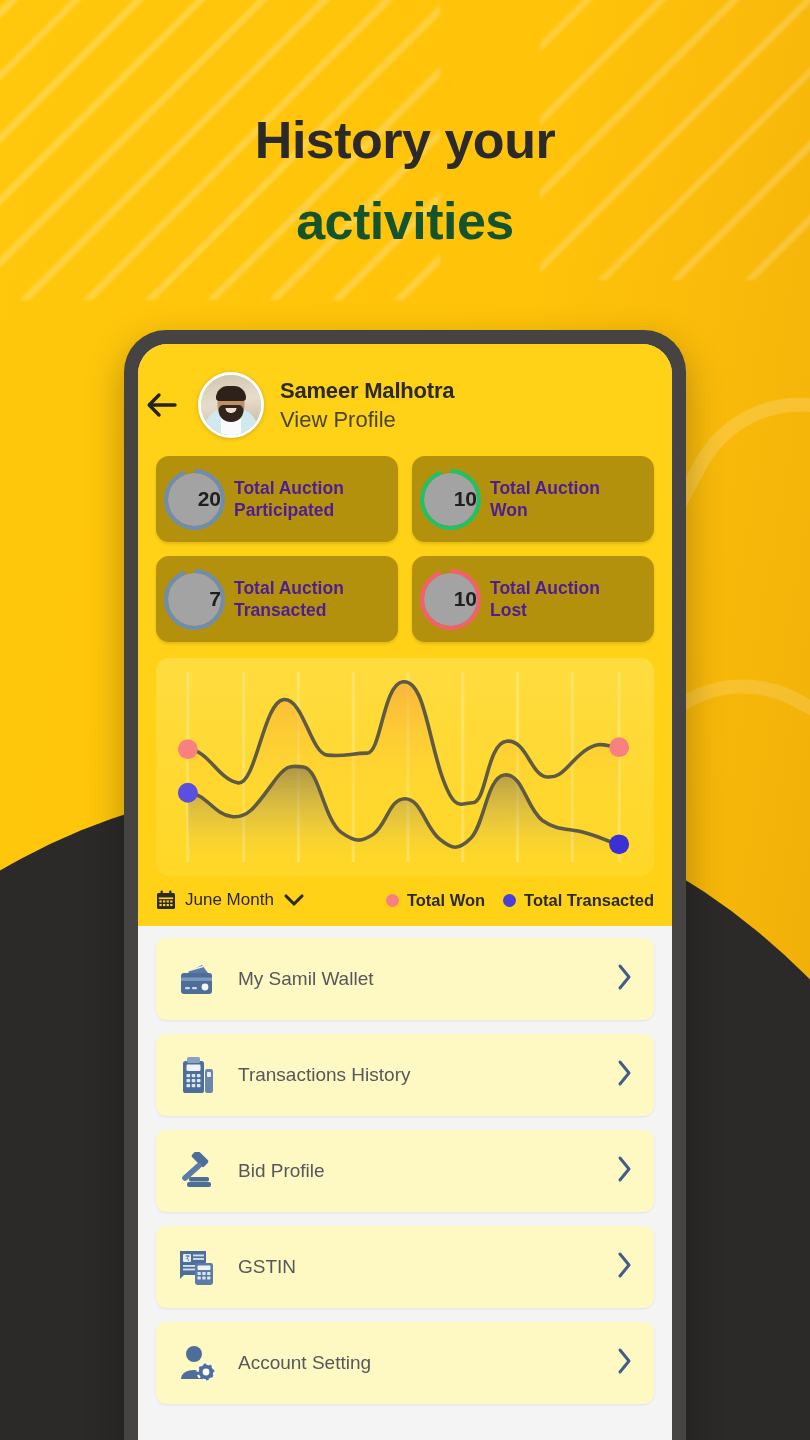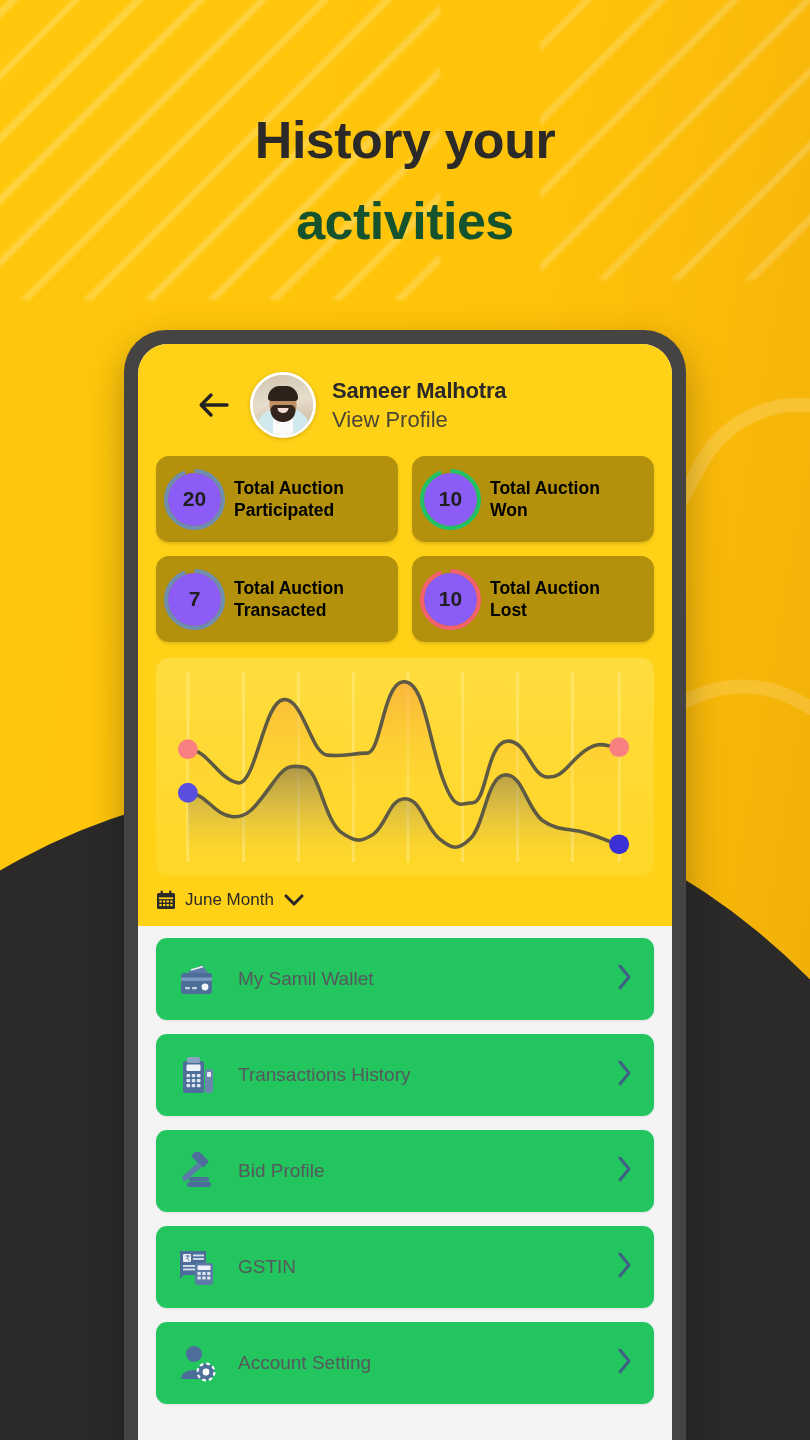--- a/index.html
+++ b/index.html
@@ -75,23 +75,22 @@
     position:relative;
   }
 
   
   .app-top{
     background:#FFD117;
     padding:0 0 0 0;
   }
   .hdr{
     display:flex; align-items:center;
-    padding:28px 20px 18px 12px;
+    padding:28px 20px 18px 4px;
     gap:16px;
-    margin-left:44px;
   }
   .back-btn{
     width:40px; height:40px; flex:0 0 40px;
     display:flex; align-items:center; justify-content:center;
     cursor:pointer;
   }
   .avatar{
     width:66px; height:66px; flex:0 0 66px;
     border-radius:50%;
     border:3px solid #fff;
@@ -143,33 +142,33 @@
     border-radius:13px;
     padding:14px 12px;
     display:flex; align-items:center; gap:13px;
     min-height:86px;
     box-shadow:0 2px 3px rgba(0,0,0,0.12);
     cursor:pointer;
   }
   .ring{
     width:53px; height:53px; flex:0 0 53px;
     border-radius:50%;
-    background:#8b5cf6;
-    display:flex; align-items:center; justify-content:center;
+    background:#a3a3a3;
+    display:flex; align-items:center; justify-content:flex-end;
     position:relative;
     box-shadow:0 1px 3px rgba(0,0,0,0.22);
   }
   .ring::before{
     content:""; position:absolute; inset:-4px;
     border-radius:50%;
     border:4px solid var(--rc);
     clip-path:polygon(50% 50%, 50% -30%, 130% -30%, 130% 130%, -30% 130%, -30% -30%, 22% -30%);
   }
   .ring span{ font-size:21px; font-weight:bold; color:#1f1f1f; z-index:2; }
-  .stat-lbl{ font-size:17.5px; font-weight:bold; color:#000000; line-height:1.28; }
+  .stat-lbl{ font-size:17.5px; font-weight:bold; color:#4c1d95; line-height:1.28; }
 
   
   .chart-wrap{
     margin:16px 18px 0 18px;
     height:218px;
     background:linear-gradient(180deg,#FFDC3F 0%,#FFD727 100%);
     border-radius:13px;
     overflow:hidden;
     position:relative;
   }
@@ -183,21 +182,21 @@
   .month-sel{ display:flex; align-items:center; gap:9px; cursor:pointer; }
   .month-lbl{ font-size:17px; color:#2B2A28; }
   .legend{ margin-left:auto; display:flex; align-items:center; gap:18px; }
   .lg{ display:flex; align-items:center; gap:8px; }
   .lg i{ width:13px; height:13px; border-radius:50%; display:block; }
   .lg span{ font-size:16.5px; font-weight:bold; color:#2B2A28; }
 
   
   .menu{ background:#F4F4F4; padding:12px 18px 0 18px; }
   .m-item{
-    background:#22c55e;
+    background:#fef9c3;
     border-radius:11px;
     height:82px;
     margin-bottom:14px;
     display:flex; align-items:center;
     padding:0 20px;
     gap:18px;
     box-shadow:0 1px 3px rgba(0,0,0,0.07);
     cursor:pointer;
   }
   .m-ico{ width:44px; height:44px; flex:0 0 44px; display:flex; align-items:center; justify-content:center; }
@@ -361,20 +360,30 @@
             <rect x="10.6" y="14" width="2.3" height="2.1"></rect>
             <rect x="14.2" y="14" width="2.3" height="2.1"></rect>
           </g>
         </svg>
         <span class="month-lbl">June Month</span>
         <svg width="22" height="14" viewBox="0 0 22 14">
           <path d="M3 3 L11 11 L19 3" fill="none" stroke="#2B2A28" stroke-width="3.1" stroke-linecap="round" stroke-linejoin="round"></path>
         </svg>
       </div>
 
+      <div class="legend">
+        <div class="lg">
+          <i style="background:#F98080"></i>
+          <span>Total Won</span>
+        </div>
+        <div class="lg">
+          <i style="background:#4B3FD6"></i>
+          <span>Total Transacted</span>
+        </div>
+      </div>
     </div>
   </div>
 
   <div class="menu">
 
     <div class="m-item">
       <div class="m-ico">
         <svg width="40" height="34" viewBox="0 0 40 34">
           <path d="M10 10 L24 3 L30 11 L16 17 Z" fill="#5C7BA6"></path>
           <path d="M13 8 L25 4.5" stroke="#EDF1F6" stroke-width="1.6"></path>

